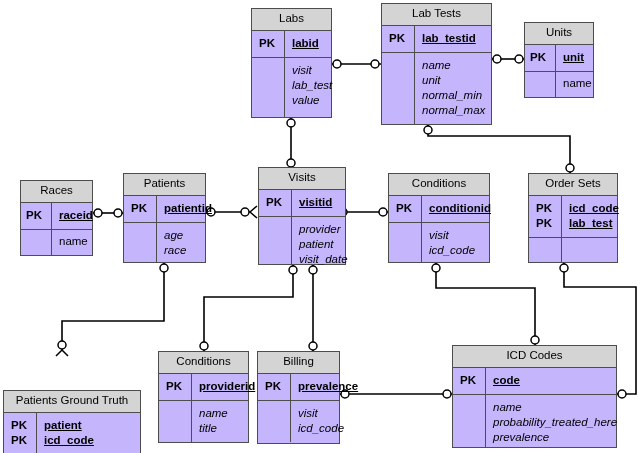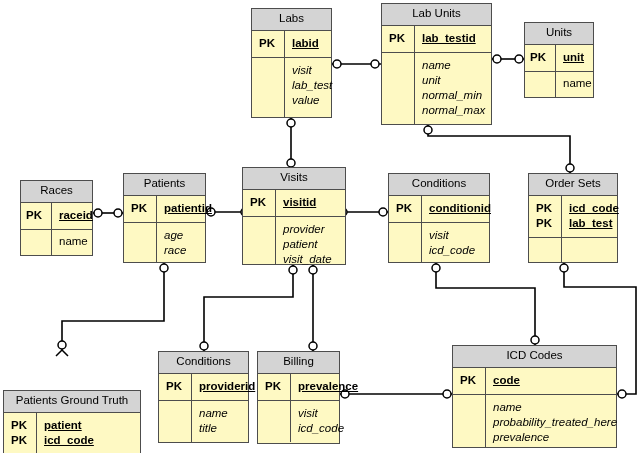--- a/index.html
+++ b/index.html
@@ -6,21 +6,21 @@
   body{
     width:642px;height:453px;position:relative;overflow:hidden;
     font-family:"Liberation Sans","DejaVu Sans",sans-serif;
     color:#000000;
   }
   #canvas{position:absolute;left:0;top:0;width:642px;height:453px;}
   svg.links{position:absolute;left:0;top:0;width:642px;height:453px;pointer-events:none;}
 
   .entity{
     position:absolute;
-    background:#fef9c3;
+    background:#c4b5fd;
     border:1px solid #4d4d4d;
     box-sizing:border-box;
     z-index:5;
   }
   .ent-title{
     background:#d4d4d4;
     border-bottom:1px solid #4d4d4d;
     text-align:center;
     font-size:11.5px;
     line-height:1;
@@ -244,21 +244,21 @@
         </div>
         <div class="row">
           <span class="pk" style="width:32px;"></span>
           <span class="fld">value</span>
         </div>
       </div>
     </div>
   </div>
 
   <div class="entity" style="left:381px;top:3px;width:111px;height:122px;">
-    <div class="ent-title">Lab Units</div>
+    <div class="ent-title">Lab Tests</div>
     <div class="ent-body" style="height:98px;">
       <div class="vrule" style="left:32px;"></div>
       <div class="rowset" style="height:26px;padding-top:5px;">
         <div class="row key">
           <span class="pk" style="width:32px;">PK</span>
           <span class="fld">lab_testid</span>
         </div>
       </div>
       <div class="sep" style="top:26px;"></div>
       <div class="rowset attrs" style="position:absolute;top:26px;left:0;right:0;">
@@ -339,21 +339,21 @@
           <span class="fld">age</span>
         </div>
         <div class="row">
           <span class="pk" style="width:32px;"></span>
           <span class="fld">race</span>
         </div>
       </div>
     </div>
   </div>
 
-  <div class="entity" style="left:242px;top:167px;width:104px;height:98px;">
+  <div class="entity" style="left:258px;top:167px;width:88px;height:98px;">
     <div class="ent-title">Visits</div>
     <div class="ent-body" style="height:74px;">
       <div class="vrule" style="left:32px;"></div>
       <div class="rowset" style="height:26px;padding-top:5px;">
         <div class="row key">
           <span class="pk" style="width:32px;">PK</span>
           <span class="fld">visitid</span>
         </div>
       </div>
       <div class="sep" style="top:26px;"></div>

